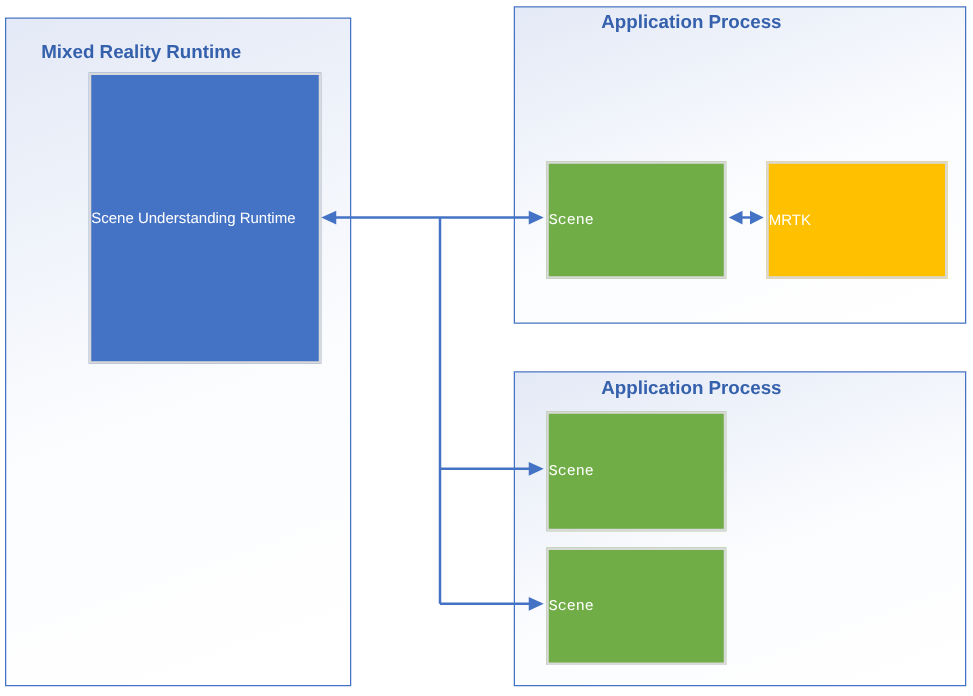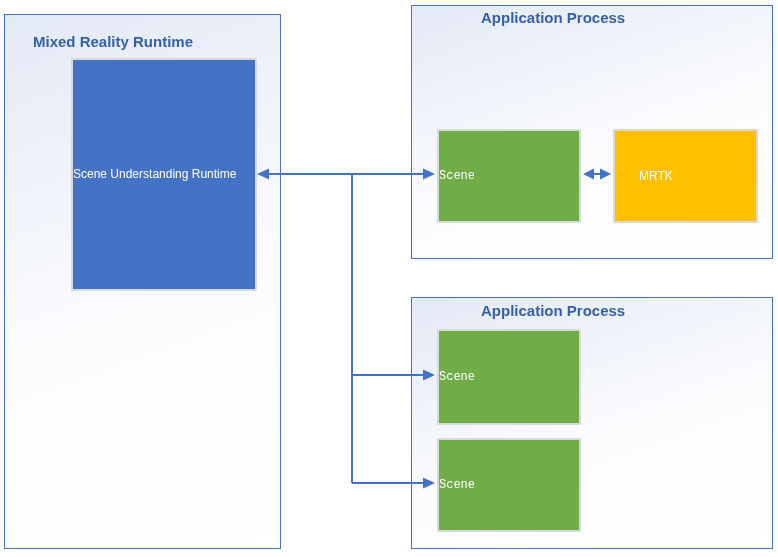--- a/index.html
+++ b/index.html
@@ -39,21 +39,21 @@
     align-items:center;
     justify-content:flex-start;
     border:2px solid var(--box-border);
     color:var(--box-text);
     font-size:12px;
     text-align:center;
     line-height:1.2;
   }
   .node-blue{background:var(--blue-box);}
   .node-green{background:var(--green-box);font-family:Liberation Mono, monospace;}
-  .node-yellow{background:var(--yellow-box);padding-left:24px;}
+  .node-yellow{background:var(--yellow-box);}
   .connectors{
     position:absolute;
     left:0;top:0;
     width:778px;height:557px;
     pointer-events:none;
   }
 </style>
 </head>
 <body>
 

